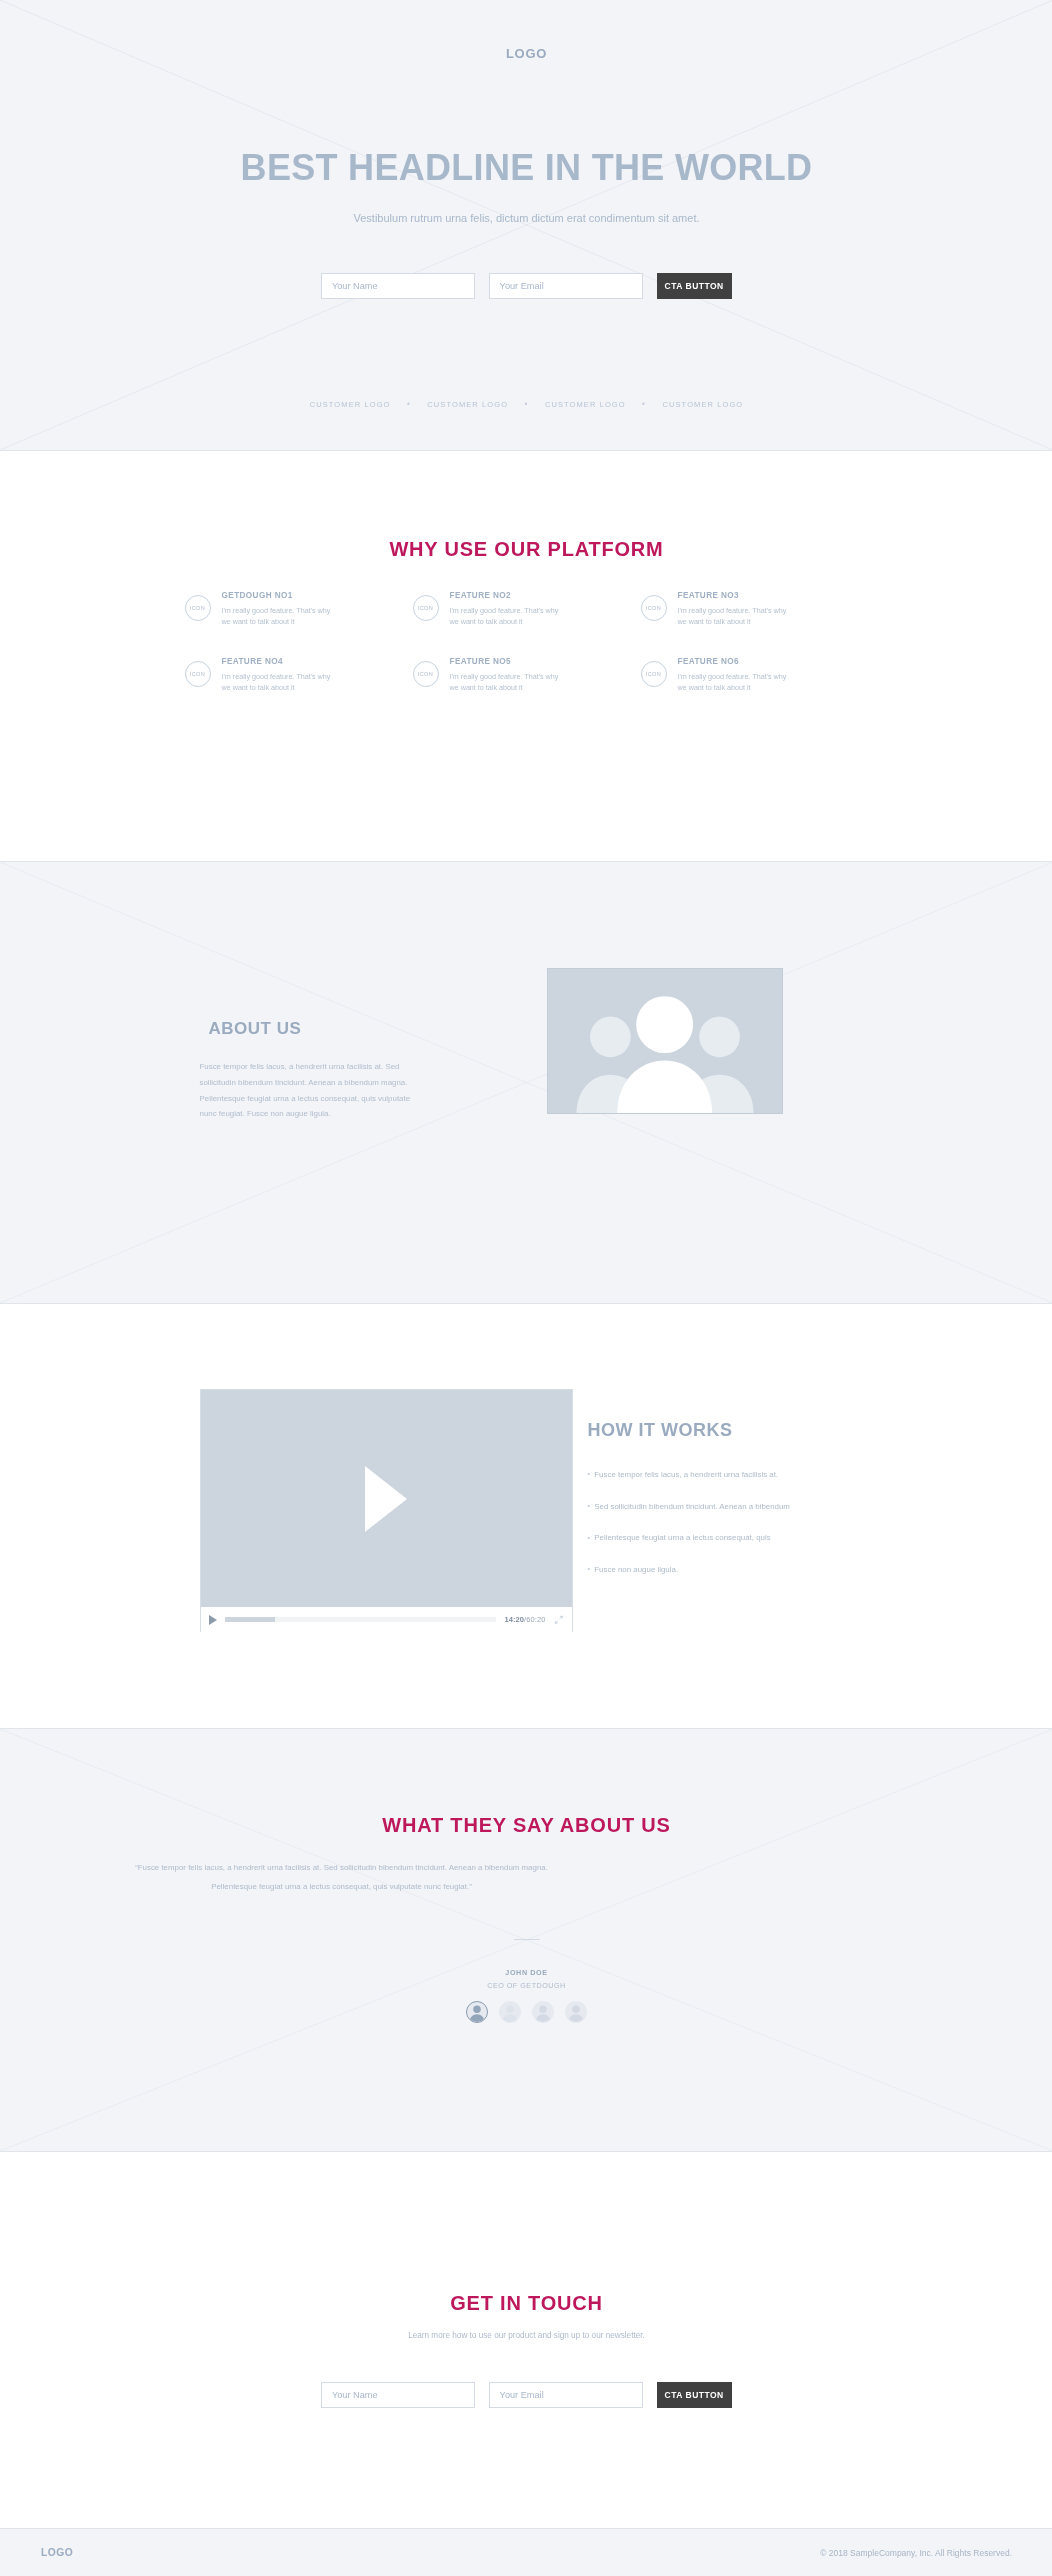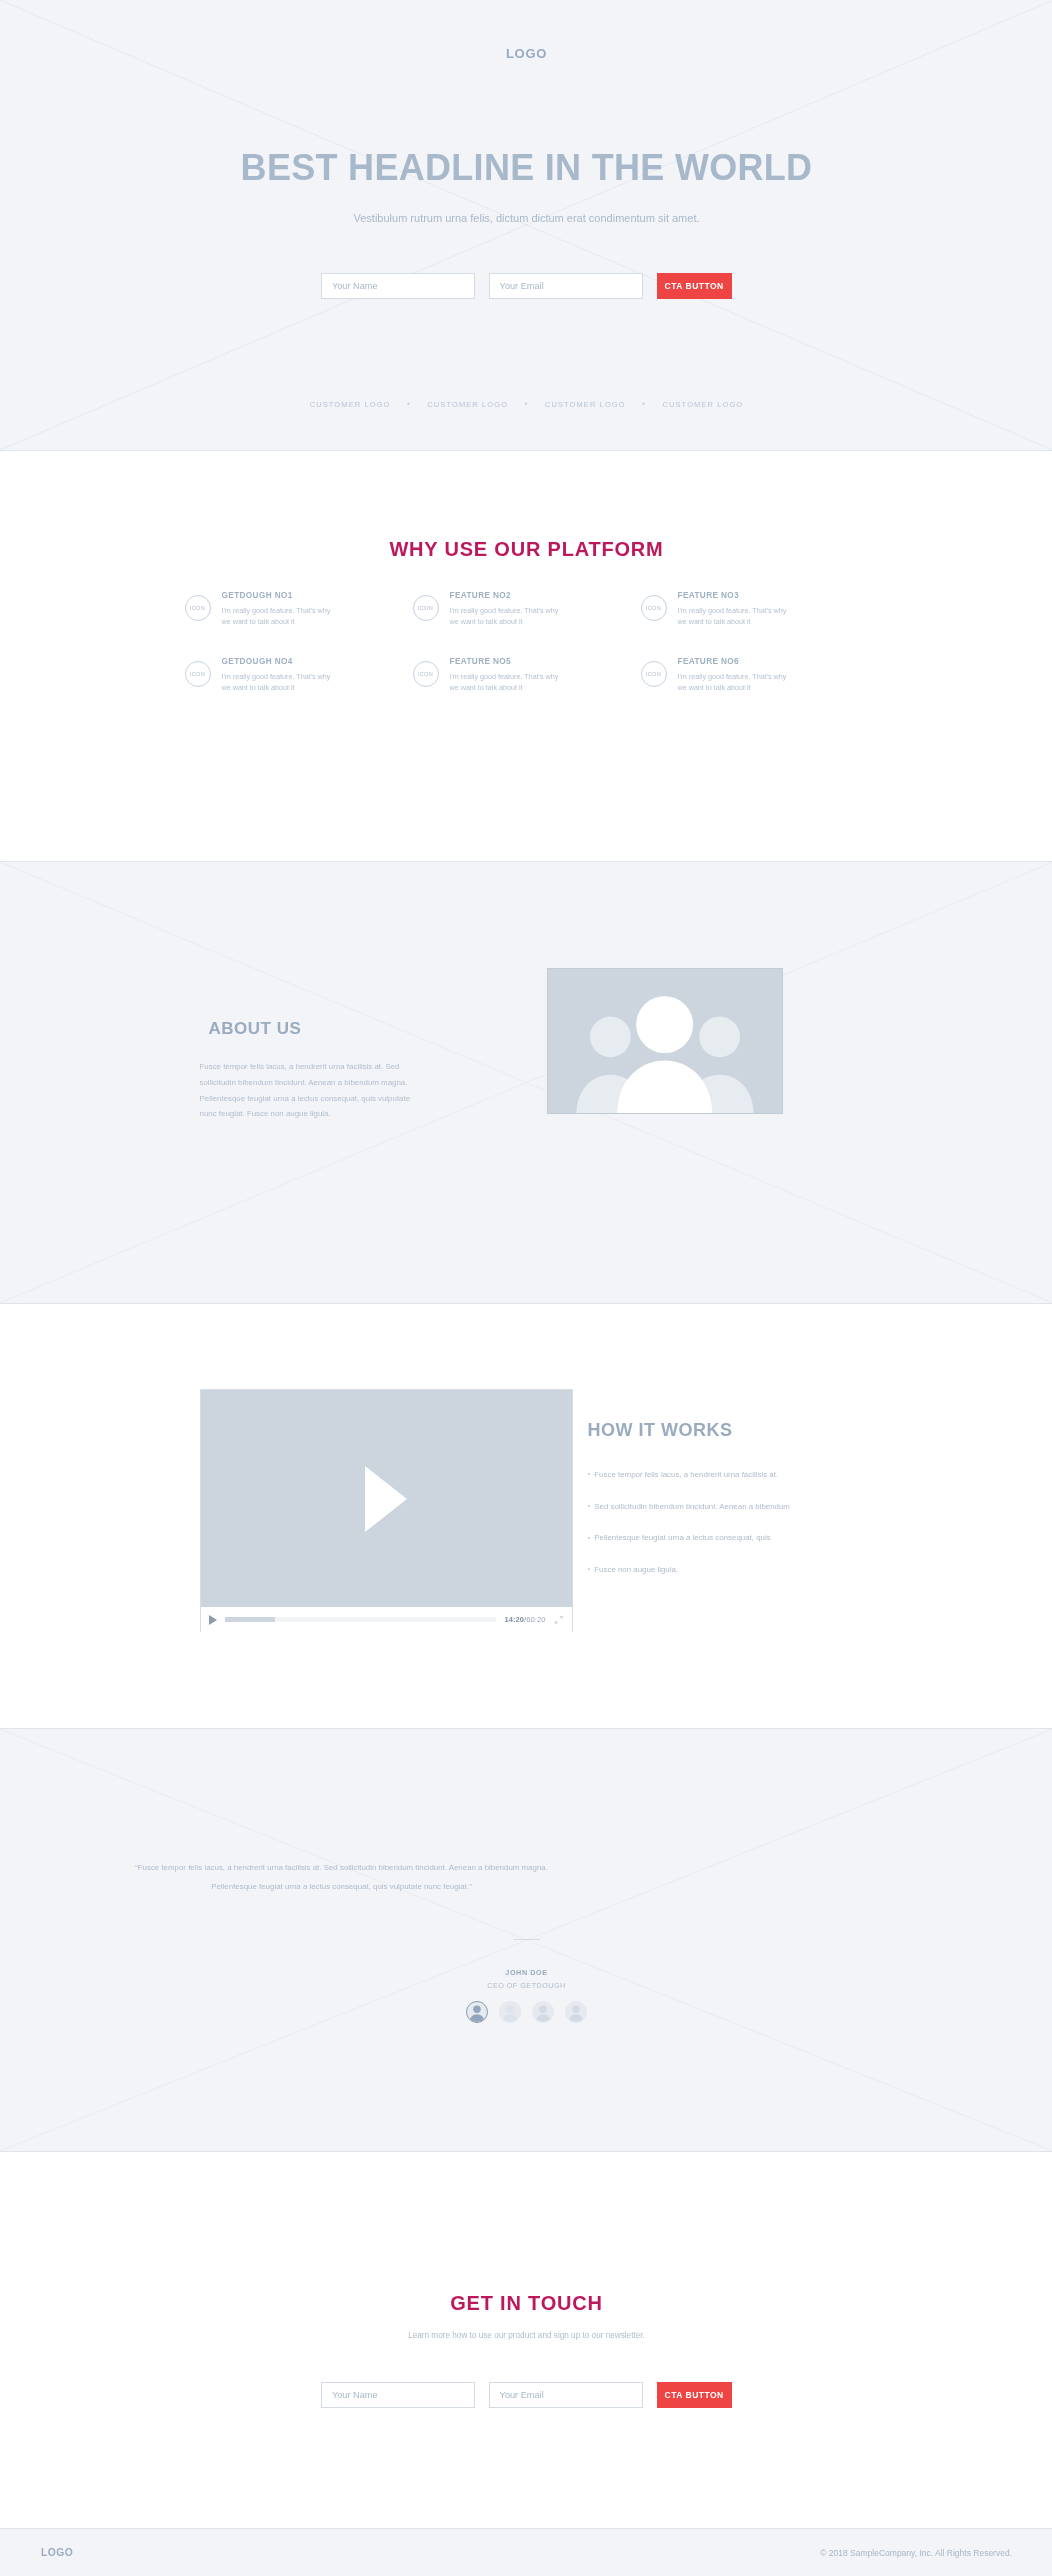--- a/index.html
+++ b/index.html
@@ -56,21 +56,21 @@
   .fld {
     width: 154px; height: 26px;
     background: #ffffff;
     border: 0.7px solid #d4dbe5;
     display: flex; align-items: center;
     padding: 0 9.6px;
     font-size: 9.2px; color: #a8b8cb;
   }
   .ctabtn {
     width: 75px; height: 26px;
-    background: #ef4444;
+    background: #404040;
     color: #ffffff;
     font-size: 8.5px; font-weight: 700; letter-spacing: 0.5px;
     display: flex; align-items: center; justify-content: center;
   }
   #hero .formrow { position: absolute; top: 273px; left: 0; right: 0; }
   #hero .cust {
     position: absolute; top: 400px; left: 0; right: 0;
     display: flex; justify-content: center; align-items: center; gap: 0;
     font-size: 7.5px; letter-spacing: 1.1px; color: #b7c4d4; font-weight: 500;
   }
@@ -283,21 +283,21 @@
         <div class="fcircle">ICON</div>
         <div class="ftxt">
           <h3>FEATURE NO3</h3>
           <p>I'm really good feature. That's why we want to talk about it</p>
         </div>
       </div>
 
       <div class="fitem">
         <div class="fcircle">ICON</div>
         <div class="ftxt">
-          <h3>GETDOUGH NO4</h3>
+          <h3>FEATURE NO4</h3>
           <p>I'm really good feature. That's why we want to talk about it</p>
         </div>
       </div>
 
       <div class="fitem">
         <div class="fcircle">ICON</div>
         <div class="ftxt">
           <h3>FEATURE NO5</h3>
           <p>I'm really good feature. That's why we want to talk about it</p>
         </div>
@@ -380,20 +380,21 @@
 </section>
 
 <section class="section" id="testi">
   <div class="xbg">
     <svg viewBox="0 0 1540 620" preserveAspectRatio="none">
       <line x1="0" y1="0" x2="1540" y2="620" stroke="#e4e8ee" stroke-width="1"></line>
       <line x1="1540" y1="0" x2="0" y2="620" stroke="#e4e8ee" stroke-width="1"></line>
     </svg>
   </div>
 
+  <h2 class="sec-title">WHAT THEY SAY ABOUT US</h2>
   <div class="quote">“Fusce tempor felis lacus, a hendrerit urna facilisis at. Sed sollicitudin bibendum tincidunt. Aenean a bibendum magna. Pellentesque feugiat urna a lectus consequat, quis vulputate nunc feugiat.”</div>
   <div class="rule"></div>
   <div class="who">
     <div class="nm">JOHN DOE</div>
     <div class="rl">CEO OF GETDOUGH</div>
   </div>
 
   <div class="avatars">
     <div class="av active">
       <svg viewBox="0 0 32 32">

